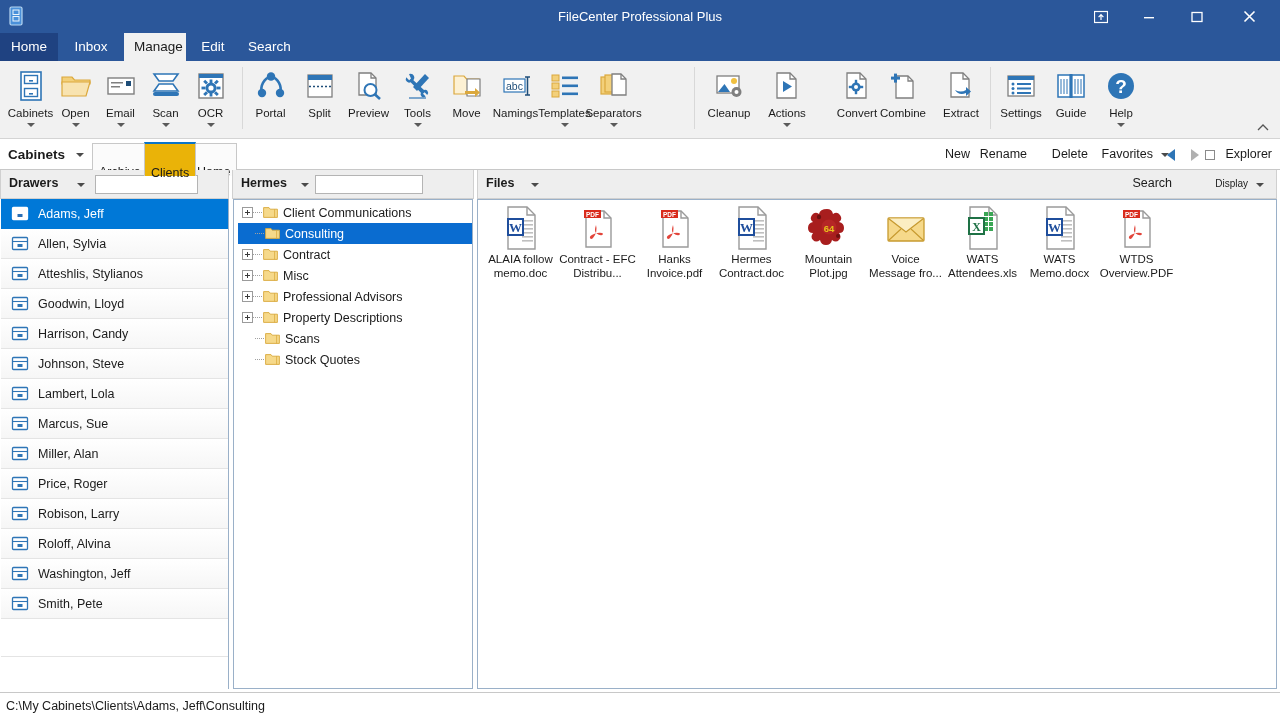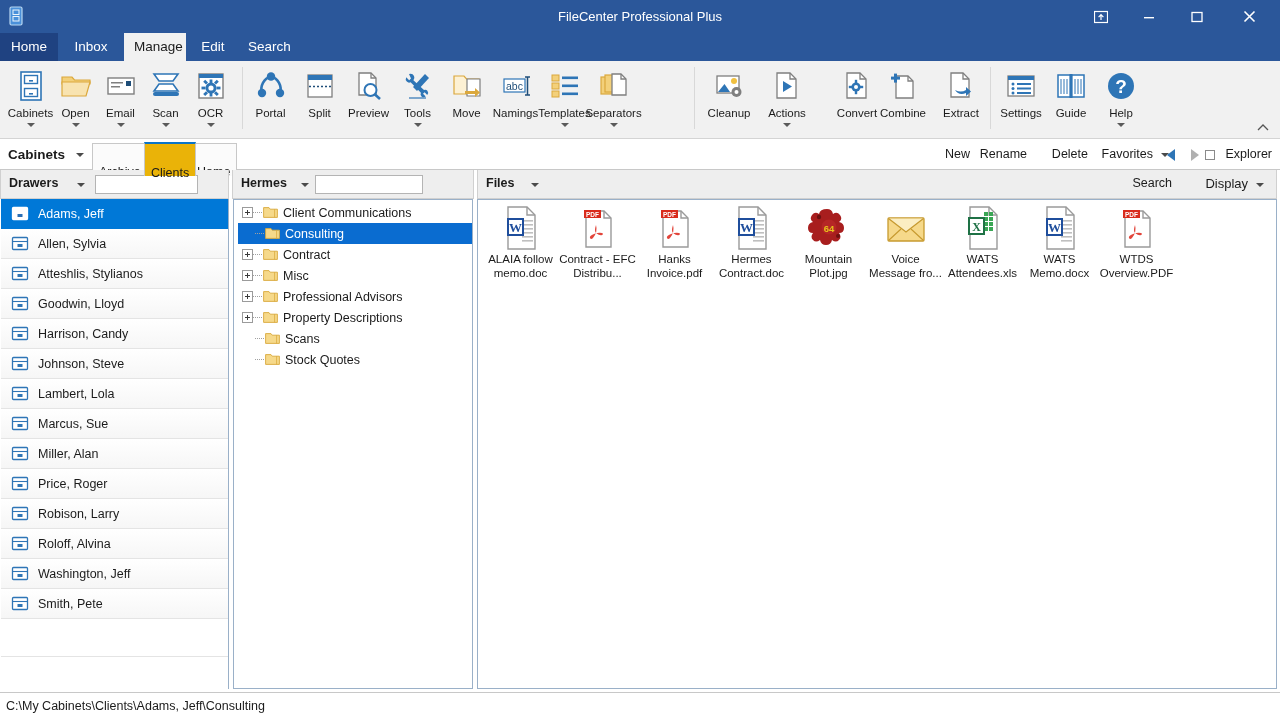--- a/index.html
+++ b/index.html
@@ -562,21 +562,21 @@
   </div>
   <div class="pane-head-box" style="left:232px;width:242px;">
     <span class="pane-title">Hermes</span>
     <span class="pane-caret" style="left:68px;"></span>
     <input class="pane-input" style="left: 82px; width: 108px;" placeholder="">
   </div>
   <div class="pane-head-box" style="left:477px;width:800px;">
     <span class="pane-title">Files</span>
     <span class="pane-caret" style="left:53px;"></span>
     <span style="position:absolute;right:104px;top:0;height:27px;line-height:27px;font-size:12.5px;color:#1b1b1b;">Search</span>
-    <span style="position:absolute;right:28px;top:0;height:27px;line-height:27px;font-size:13px;color:#1b1b1b;margin-left:24px;">Display</span>
+    <span style="position:absolute;right:28px;top:0;height:27px;line-height:27px;font-size:10px;color:#1b1b1b;margin-left:24px;">Display</span>
     <span class="pane-caret" style="right:12px;"></span>
   </div>
 </div>
 
 <div id="drawers-pane">
   <div id="drawers-list">
       <div class="drawer-row selected">
         <span class="dicon"><svg width="18" height="15" viewBox="0 0 18 15">
             <rect x="1.5" y="1.5" width="15" height="12" rx="1" fill="#ffffff" stroke="#ffffff" stroke-width="1.3"></rect>
             <line x1="1.5" y1="5.5" x2="16.5" y2="5.5" stroke="#ffffff" stroke-width="1.1"></line>

